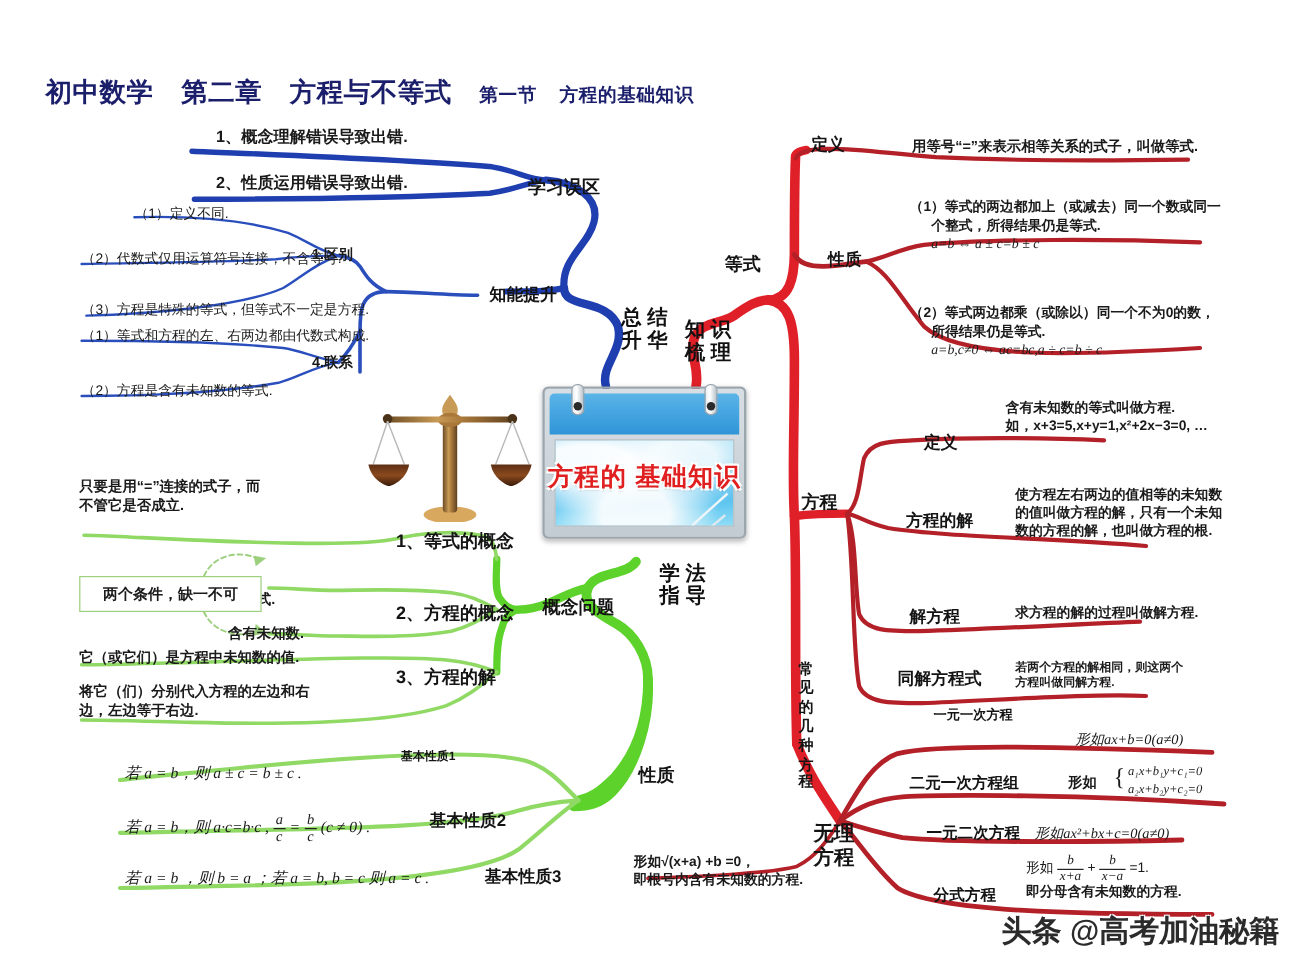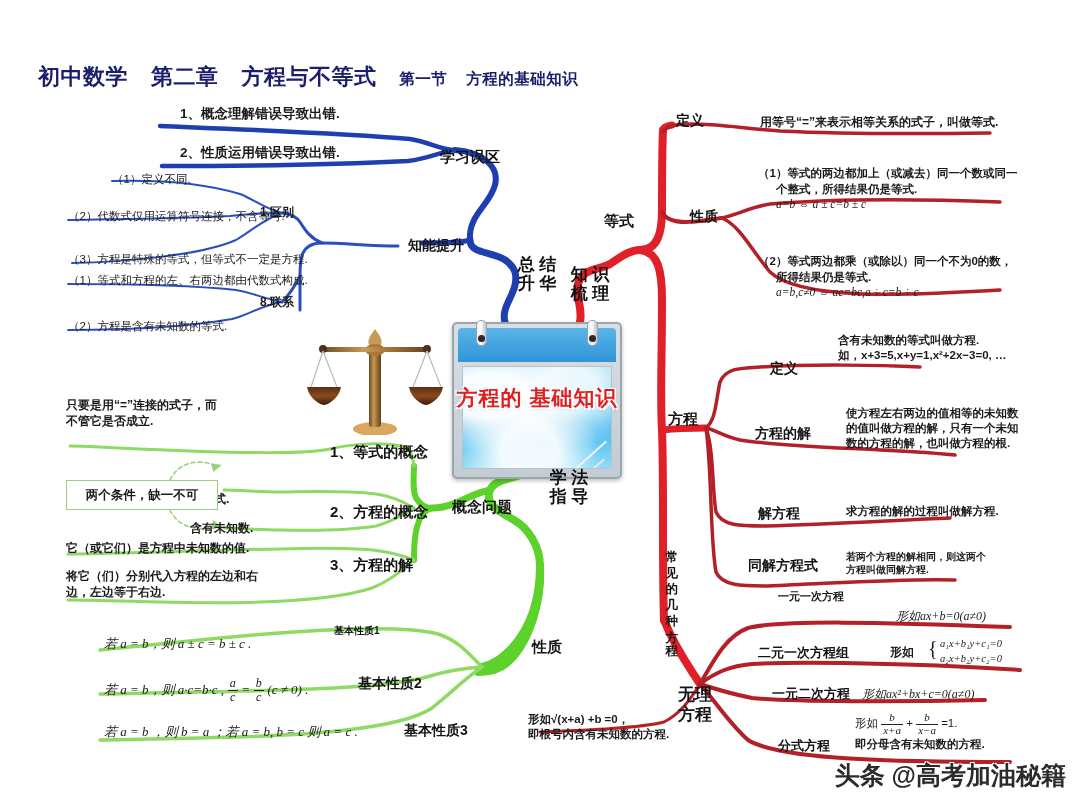--- a/index.html
+++ b/index.html
@@ -19,21 +19,21 @@
   
   #title { position:absolute; left:38px; top:62px; white-space:nowrap;
            font-weight:bold; color:#1b1f6b; letter-spacing:0.5px; }
   #title .t1 { font-size:22px; }
   #title .t2 { font-size:22px; margin-left:18px; }
   #title .t3 { font-size:22px; margin-left:18px; }
   #title .t4 { font-size:15.5px; margin-left:18px; }
   #title .t5 { font-size:15.5px; margin-left:14px; }
 
   
-  #card { position:absolute; left:452px; top:322px; width:170px; height:157px;
+  #card { position:absolute; left:452px; top:322px; width:170px; height:127px;
           background: linear-gradient(#d8dfe4,#c3ccd3);
           border:2px solid #9aa5ad; border-radius:5px;
           box-shadow: 0 2px 4px rgba(0,0,0,.25); }
   #card .hdr { position:absolute; left:4px; top:4px; right:4px; height:34px;
       background: linear-gradient(#5ab4e8,#2f95d8); border-radius:4px 4px 0 0; }
   #card .ring { position:absolute; top:-4px; width:11px; height:26px;
       background: linear-gradient(90deg,#e9eef1,#ffffff 40%,#b9c3ca);
       border:1px solid #9aa5ad; border-radius:5px; }
   #card .ring.l { left:22px; } #card .ring.r { right:22px; }
   #card .ring:after { content:""; position:absolute; left:1px; bottom:3px;
@@ -221,21 +221,21 @@
   <div class="txt" style="left:180px; top:105px; font-size:13.5px; font-weight:bold;">1、概念理解错误导致出错.</div>
   <div class="txt" style="left:180px; top:144px; font-size:13.5px; font-weight:bold;">2、性质运用错误导致出错.</div>
 
   <div class="lab" style="left:408px; top:237px; font-size:14px;">知能提升</div>
 
   <div class="txt" style="left:260px; top:205px; font-size:12px; font-weight:bold;">1.区别</div>
   <div class="txt" style="left:112px; top:172px; font-size:11.5px;">（1）定义不同.</div>
   <div class="txt" style="left:68px; top:209px; font-size:11.5px;">（2）代数式仅用运算符号连接，不含等号.</div>
   <div class="txt" style="left:68px; top:252px; font-size:11.5px;">（3）方程是特殊的等式，但等式不一定是方程.</div>
 
-  <div class="txt" style="left:260px; top:295px; font-size:12px; font-weight:bold;">8.联系</div>
+  <div class="txt" style="left:260px; top:295px; font-size:12px; font-weight:bold;">4.联系</div>
   <div class="txt" style="left:68px; top:273px; font-size:11.5px;">（1）等式和方程的左、右两边都由代数式构成.</div>
   <div class="txt" style="left:68px; top:319px; font-size:11.5px;">（2）方程是含有未知数的等式.</div>
 
   <div class="lab" style="left:604px; top:212px; font-size:15px;">等式</div>
   <div class="lab" style="left:676px; top:112px; font-size:14px;">定义</div>
   <div class="txt" style="left:760px; top:115px; font-size:12px; font-weight:bold;">用等号“=”来表示相等关系的式子，叫做等式.</div>
 
   <div class="lab" style="left:690px; top:208px; font-size:14px;">性质</div>
   <div class="txt" style="left:758px; top:166px; font-size:11.5px; font-weight:bold;">（1）等式的两边都加上（或减去）同一个数或同一</div>
   <div class="txt" style="left:776px; top:182px; font-size:11.5px; font-weight:bold;">个整式，所得结果仍是等式.</div>

